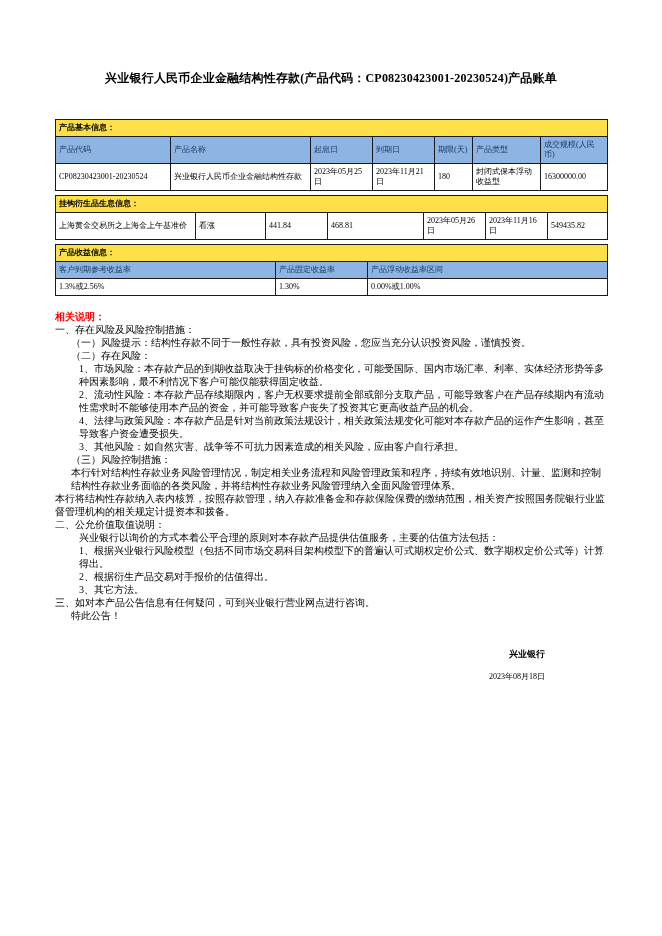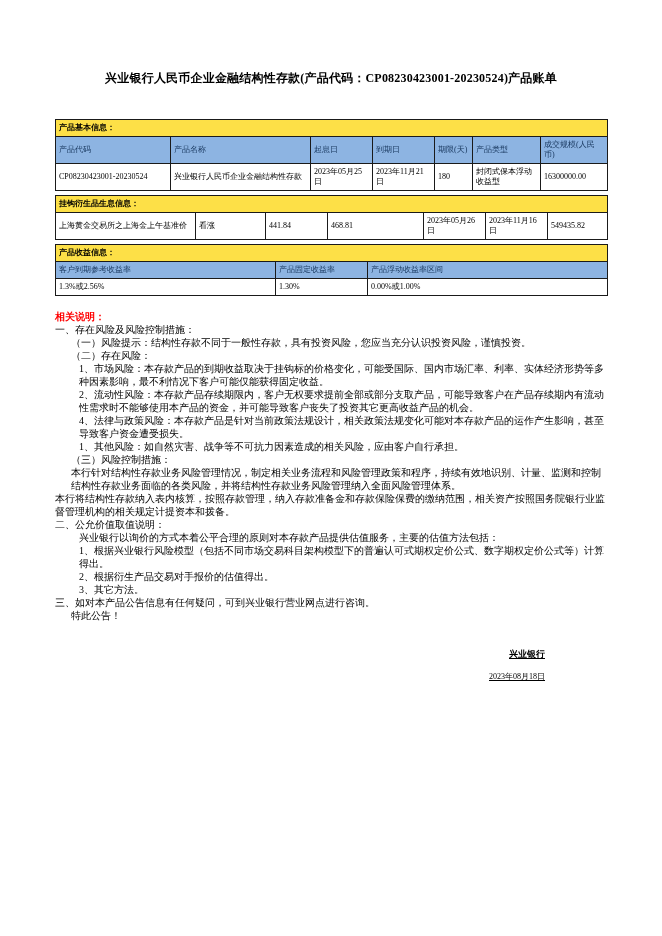--- a/index.html
+++ b/index.html
@@ -30,21 +30,21 @@
   tr.head td { background:#8DB4E2; color:#17365D; }
   tr.data td { background:#ffffff; color:#000000; }
 
   .notes { margin-top:14px; font-size:10px; line-height:13px; }
   .note-title { color:#FF0000; font-weight:bold; }
   .nl { white-space:normal; }
   .ind0 { padding-left:0; }
   .ind1 { padding-left:16px; }
   .ind2 { padding-left:24px; }
 
-  .footer { margin-top:26px; text-align:right; padding-right:62px;text-decoration:underline; }
+  .footer { margin-top:26px; text-align:right; padding-right:62px; }
   .footer .bank { font-size:9px; font-weight:bold; margin-bottom:10px; }
   .footer .date { font-size:8px; }
 </style>
 </head>
 <body>
 
 <div class="page">
 
   <h1 class="doc-title">兴业银行人民币企业金融结构性存款(产品代码：CP08230423001-20230524)产品账单</h1>
 
@@ -133,21 +133,21 @@
     </table>
 
   <div class="notes">
     <div class="nl note-title ind0">相关说明：</div>
     <div class="nl ind0">一、存在风险及风险控制措施：</div>
     <div class="nl ind1">（一）风险提示：结构性存款不同于一般性存款，具有投资风险，您应当充分认识投资风险，谨慎投资。</div>
     <div class="nl ind1">（二）存在风险：</div>
     <div class="nl ind2">1、市场风险：本存款产品的到期收益取决于挂钩标的价格变化，可能受国际、国内市场汇率、利率、实体经济形势等多种因素影响，最不利情况下客户可能仅能获得固定收益。</div>
     <div class="nl ind2">2、流动性风险：本存款产品存续期限内，客户无权要求提前全部或部分支取产品，可能导致客户在产品存续期内有流动性需求时不能够使用本产品的资金，并可能导致客户丧失了投资其它更高收益产品的机会。</div>
     <div class="nl ind2">4、法律与政策风险：本存款产品是针对当前政策法规设计，相关政策法规变化可能对本存款产品的运作产生影响，甚至导致客户资金遭受损失。</div>
-    <div class="nl ind2">1、其他风险：如自然灾害、战争等不可抗力因素造成的相关风险，应由客户自行承担。</div>
+    <div class="nl ind2">3、其他风险：如自然灾害、战争等不可抗力因素造成的相关风险，应由客户自行承担。</div>
     <div class="nl ind1">（三）风险控制措施：</div>
     <div class="nl ind1">本行针对结构性存款业务风险管理情况，制定相关业务流程和风险管理政策和程序，持续有效地识别、计量、监测和控制结构性存款业务面临的各类风险，并将结构性存款业务风险管理纳入全面风险管理体系。</div>
     <div class="nl ind0">本行将结构性存款纳入表内核算，按照存款管理，纳入存款准备金和存款保险保费的缴纳范围，相关资产按照国务院银行业监督管理机构的相关规定计提资本和拨备。</div>
     <div class="nl ind0">二、公允价值取值说明：</div>
     <div class="nl ind2">兴业银行以询价的方式本着公平合理的原则对本存款产品提供估值服务，主要的估值方法包括：</div>
     <div class="nl ind2">1、根据兴业银行风险模型（包括不同市场交易科目架构模型下的普遍认可式期权定价公式、数字期权定价公式等）计算得出。</div>
     <div class="nl ind2">2、根据衍生产品交易对手报价的估值得出。</div>
     <div class="nl ind2">3、其它方法。</div>
     <div class="nl ind0">三、如对本产品公告信息有任何疑问，可到兴业银行营业网点进行咨询。</div>
     <div class="nl ind1">特此公告！</div>

